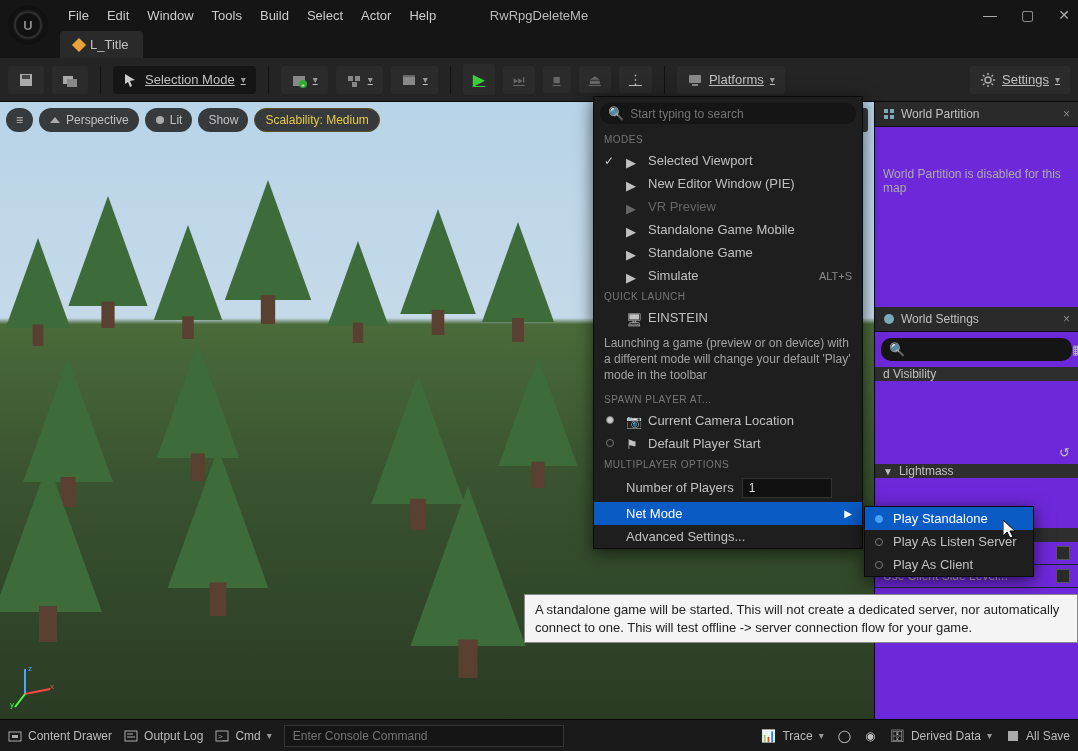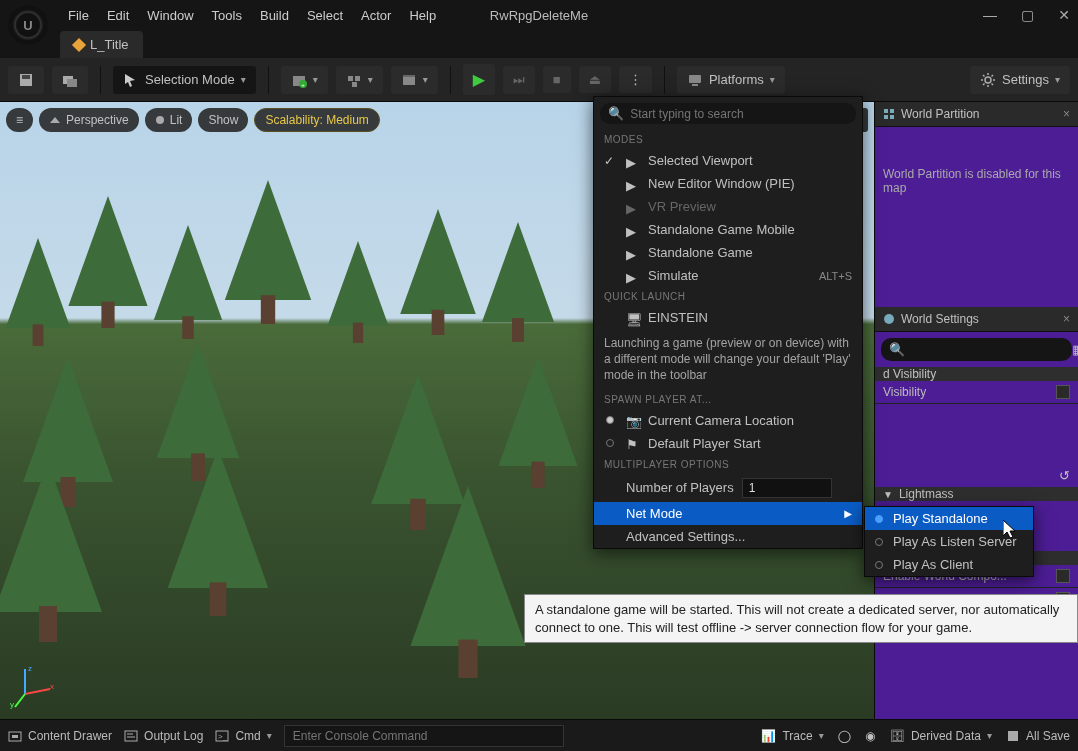--- a/index.html
+++ b/index.html
@@ -13,21 +13,21 @@
 .app-title { margin-left: auto; margin-right: auto; position: absolute; left: 50%; transform: translateX(-50%); color: #bbb; }
 .win-controls { margin-left: auto; display: flex; gap: 24px; color: #aaa; font-size: 14px; }
 
 
 .tabbar { height: 28px; background: #151515; display: flex; align-items: flex-end; padding-left: 60px; }
 .tab { background: #2a2a2a; padding: 6px 14px; border-radius: 4px 4px 0 0; display: flex; align-items: center; gap: 6px; font-size: 13px; }
 .tab .diamond { width: 10px; height: 10px; background: #e8a23a; transform: rotate(45deg); }
 
 
 .toolbar { height: 44px; background: #242424; display: flex; align-items: center; padding: 0 8px; gap: 8px; border-bottom: 1px solid #0a0a0a; }
-.tb-btn { padding: 6px 10px; background: #2b2b2b; border-radius: 3px; display: flex; align-items: center; gap: 6px; cursor: pointer; }
+.tb-btn { padding: 6px 10px; background: #2b2b2b; border-radius: 3px; display: flex; align-items: center; gap: 6px; cursor: pointer; text-decoration: underline; }
 .tb-btn.dark { background: #151515; }
 .tb-icon { width: 16px; height: 16px; display: inline-block; }
 .sep { width: 1px; height: 28px; background: #111; margin: 0 4px; }
 .chev { font-size: 10px; color: #999; }
 .play-btn { color: #3fca3f; font-size: 16px; }
 .toolbar-right { margin-left: auto; display: flex; align-items: center; gap: 8px; }
 
 
 .main { display: flex; height: calc(100% - 30px - 28px - 44px - 32px); }
 .viewport { flex: 1; position: relative; background: linear-gradient(to bottom, #b8d4e8 0%, #c5dae9 35%, #4a6b3a 36%, #3a5430 60%, #2a3b24 100%); overflow: hidden; }
@@ -40,21 +40,21 @@
 
 
 .trees { position: absolute; inset: 0; }
 .tree { position: absolute; }
 .tree::before { content: ""; display: block; width: 0; height: 0; border-left: 18px solid transparent; border-right: 18px solid transparent; border-bottom: 50px solid #3d6b3a; }
 .tree::after { content: ""; display: block; width: 6px; height: 12px; background: #5a4030; margin: -2px auto 0; }
 
 .axis { position: absolute; bottom: 10px; left: 10px; width: 50px; height: 50px; }
 
 
-.rightpanel { width: 204px; background: #4c1d95; display: flex; flex-direction: column; border-left: 1px solid #0a0a0a; }
+.rightpanel { width: 204px; background: #6d28d9; display: flex; flex-direction: column; border-left: 1px solid #0a0a0a; }
 .panel-tab { background: #2a2a2a; padding: 5px 8px; display: flex; align-items: center; gap: 6px; font-size: 12px; border-bottom: 1px solid #111; }
 .panel-tab .close { margin-left: auto; color: #888; cursor: pointer; }
 .panel-body { padding: 8px; font-size: 12px; color: #aaa; }
 .panel-msg { padding: 40px 8px; text-align: left; }
 .props-row { display: flex; align-items: center; padding: 4px 8px; font-size: 12px; border-bottom: 1px solid #222; }
 .props-label { flex: 1; color: #bbb; }
 .checkbox { width: 14px; height: 14px; border: 1px solid #555; background: #2a2a2a; }
 .section-header { background: #2e2e2e; padding: 0 8px; font-size: 12px; display: flex; align-items: center; gap: 6px; cursor: pointer; }
 .search-bar { margin: 6px; background: #151515; border-radius: 10px; padding: 4px 8px; display: flex; align-items: center; gap: 6px; }
 .search-bar input { background: transparent; border: none; color: #aaa; outline: none; flex: 1; font-size: 12px; }
@@ -279,24 +279,20 @@
     </div>
     <div class="search-bar">
       <span>🔍</span>
       <input type="text" style="">
       <span>▦</span>
 
     </div>
     <div class="section-header">
       <span>d Visibility</span>
     </div>
-    <div class="props-row">
-      <span class="props-label">Visibility</span>
-      <span class="checkbox"></span>
-    </div>
     <div style="height:60px"></div>
     <div style="margin-left:auto;padding:4px 8px"><span>↺</span></div>
     <div class="section-header">
       <span style="font-size:10px">▼</span>
       <span>Lightmass</span>
     </div>
     <div style="height:50px"></div>
     <div class="section-header">
       <span style="font-size:10px">▼</span>
       <span>World</span>

